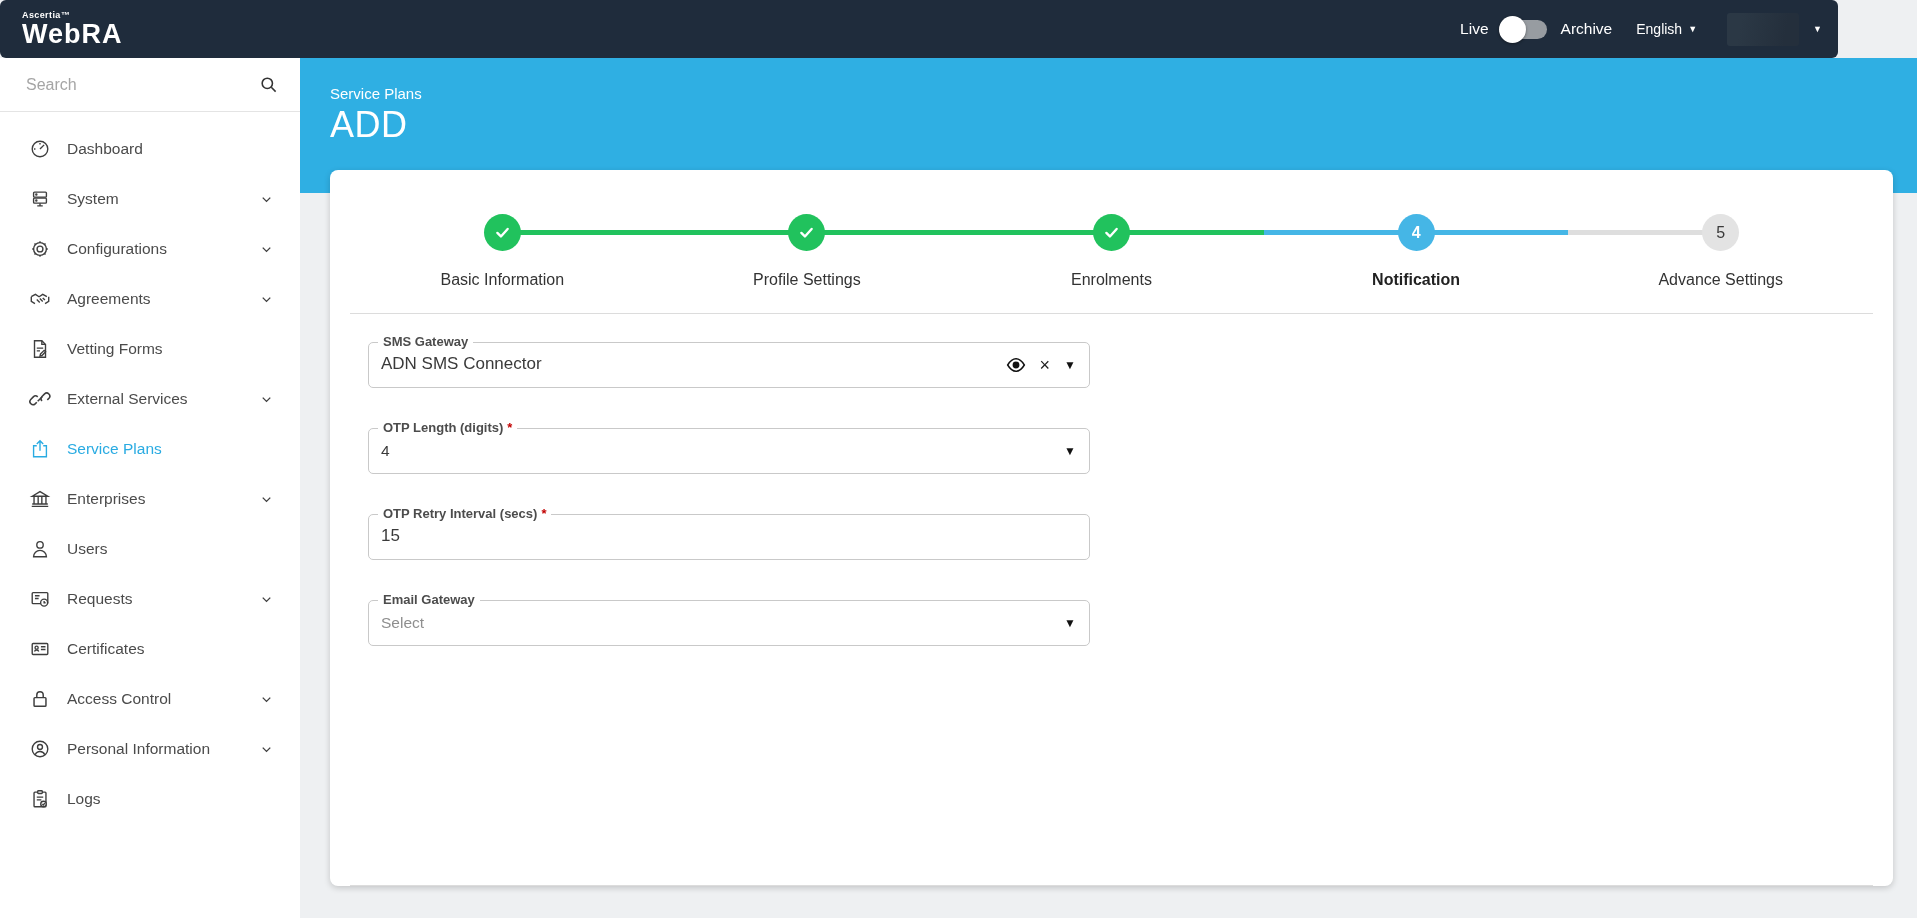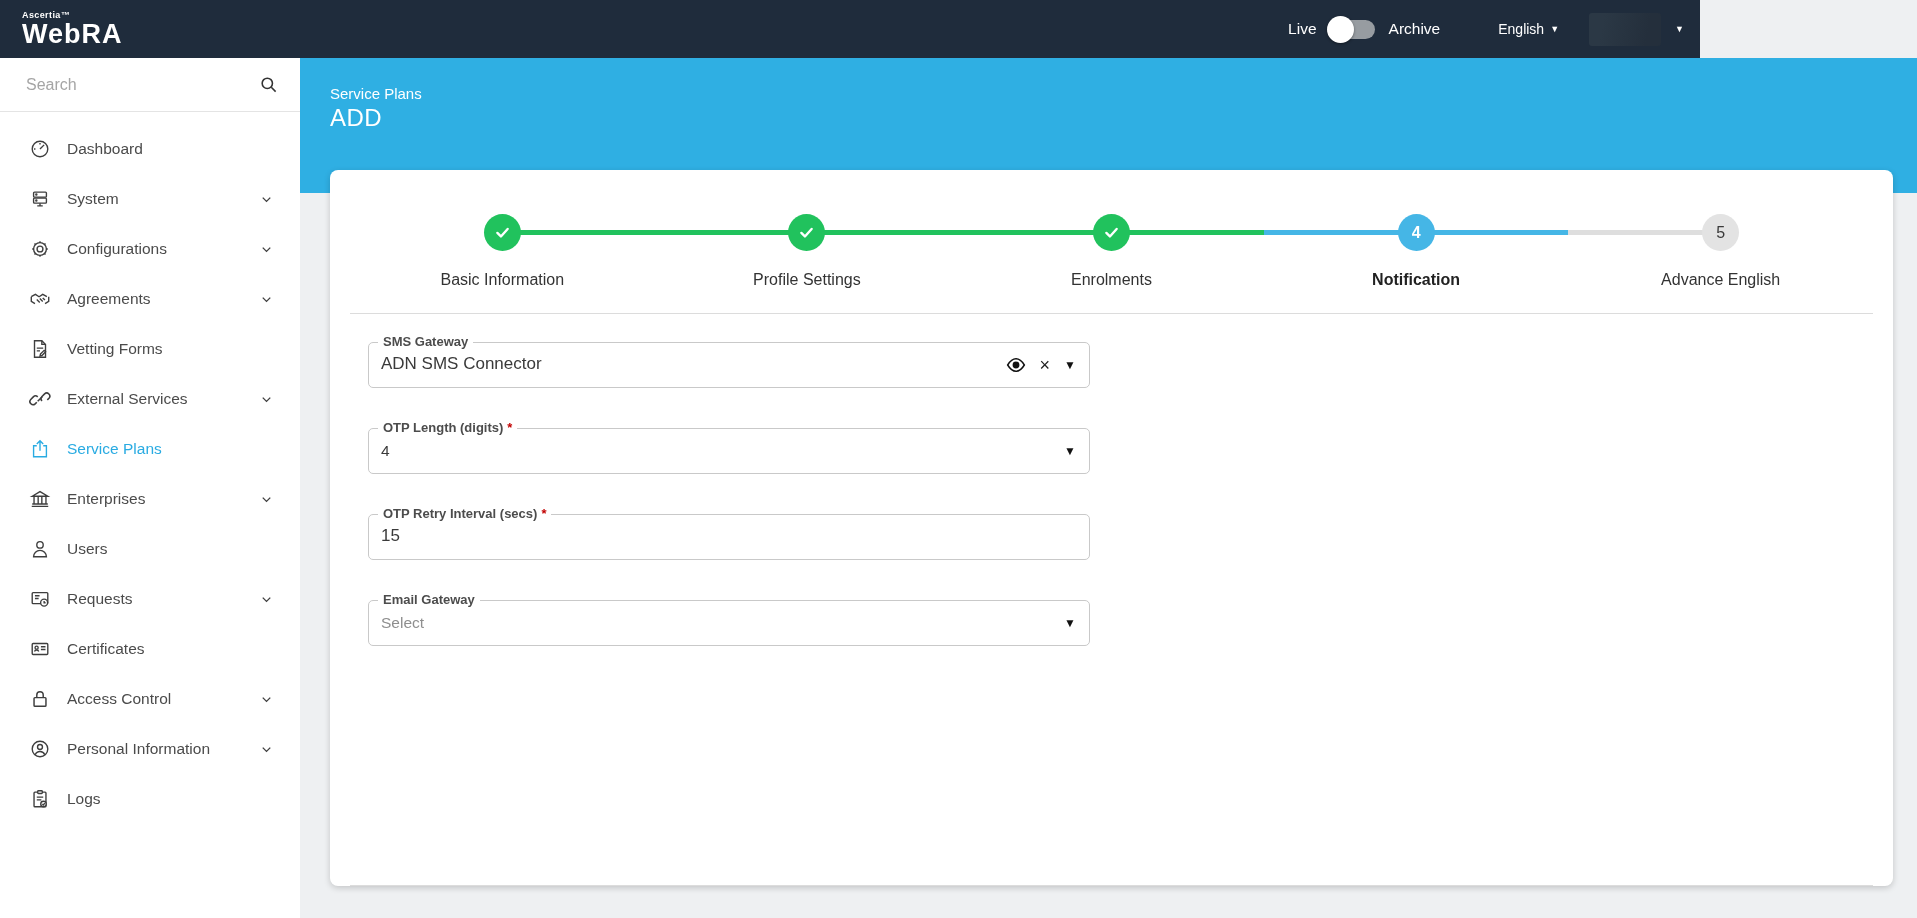--- a/index.html
+++ b/index.html
@@ -1,28 +1,28 @@
 <!DOCTYPE html>
 <html><head>
 <meta charset="utf-8">
 <style>
   * { margin:0; padding:0; box-sizing:border-box; }
   html,body { width:1917px; height:918px; overflow:hidden; }
   body { font-family:"Liberation Sans", sans-serif; background:#eef0f2; position:relative; }
 
   
-  .topbar { position:absolute; top:0; left:0; width:1700px; height:58px; background:#1f2c3c; display:flex; align-items:center; z-index:30; }
+  .topbar { position:absolute; top:0; left:0; width:1838px; height:58px; background:#1f2c3c; display:flex; align-items:center; z-index:30;border-radius:6px; }
   .brand-block { margin-left:22px; color:#fff; line-height:1; }
   .brand-sup { font-size:9px; font-weight:bold; letter-spacing:.4px; display:block; margin-bottom:1px; }
   .brand-main { font-size:27px; font-weight:600; letter-spacing:1px; }
   .tb-right { margin-left:auto; display:flex; align-items:center; padding-right:16px; color:#fff; }
   .tb-live { font-size:15.5px; margin-right:12px; }
   .toggle { position:relative; width:46px; height:19px; background:#979ca1; border-radius:10px; margin-right:14px; cursor:pointer; }
   .toggle .knob { position:absolute; left:-2px; top:-4px; width:27px; height:27px; border-radius:50%; background:#fff; box-shadow:0 1px 3px rgba(0,0,0,.4); }
-  .tb-archive { font-size:15.5px; margin-right:58px; }
+  .tb-archive { font-size:15.5px; margin-right:24px; }
   .tb-lang { font-size:14px; margin-right:6px; cursor:pointer; }
   .tb-caret { font-size:9px; margin-right:30px; cursor:pointer; }
   .user-box { width:72px; height:33px; border-radius:3px; background:linear-gradient(100deg,#2b3845 20%, #242f3c 80%); margin-right:14px; cursor:pointer; filter:blur(.4px); }
   .tb-caret2 { font-size:9px; cursor:pointer; }
 
   
   .sidebar { position:absolute; top:58px; left:0; width:300px; height:860px; background:#fff; z-index:20; }
   .search-row { height:54px; border-bottom:1px solid #e4e4e4; display:flex; align-items:center; padding:0 22px 0 26px; }
   .search-row input { flex:1; border:none; outline:none; font-size:16px; color:#444; font-family:inherit; }
   .search-row input::placeholder { color:#a5a5a5; }
@@ -32,21 +32,21 @@
   .nav-item .icon { width:22px; height:22px; margin-right:16px; flex:none; color:#3e3e3e; }
   .nav-item .icon svg { width:100%; height:100%; }
   .nav-item .chev { margin-left:auto; width:15px; height:15px; color:#3e3e3e; }
   .nav-item.active { color:#29abe2; }
   .nav-item.active .icon { color:#29abe2; }
 
   
   .main { position:absolute; left:300px; top:58px; width:1617px; height:860px; }
   .blueband { position:absolute; top:0; left:0; width:100%; height:135px; background:#2fafe3; }
   .bc { position:absolute; left:30px; top:27px; color:#fff; font-size:15px; }
-  .pg-title { position:absolute; left:30px; top:46px; color:#fff; font-size:24px; letter-spacing:.5px; }
+  .pg-title { position:absolute; left:30px; top:46px; color:#fff; font-size:36px; letter-spacing:.5px; }
 
   .card { position:absolute; left:30px; top:112px; width:1563px; height:716px; background:#fff; border-radius:8px; box-shadow:0 2px 6px rgba(0,0,0,.18); display:flex; flex-direction:column; }
 
   
   .stepper-wrap { margin:0 20px; padding:22px 0 24px; border-bottom:1px solid #dcdcdc; }
   .stepper { display:flex; }
   .step { flex:1; position:relative; text-align:center; }
   .step .lineL, .step .lineR { position:absolute; top:38px; height:5px; width:50%; z-index:1; }
   .step .lineL { left:0; } .step .lineR { right:0; }
   .ln-g { background:#21c25d; } .ln-b { background:#45b6e6; } .ln-e { background:#dedede; }
@@ -305,21 +305,21 @@
         </div>
         <div class="step active">
           <div class="lineL ln-b"></div>
             <div class="lineR ln-b"></div>
           <div class="circle">4</div>
           <div class="slabel">Notification</div>
         </div>
         <div class="step todo">
           <div class="lineL ln-e"></div>
           <div class="circle">5</div>
-          <div class="slabel">Advance English</div>
+          <div class="slabel">Advance Settings</div>
         </div>
       </div>
     </div>
 
     <div class="form-area">
 
       <div class="field">
         <span class="flabel"><span>SMS Gateway</span></span>
         <input type="text" value="ADN SMS Connector" style="">
         <span class="icons">

